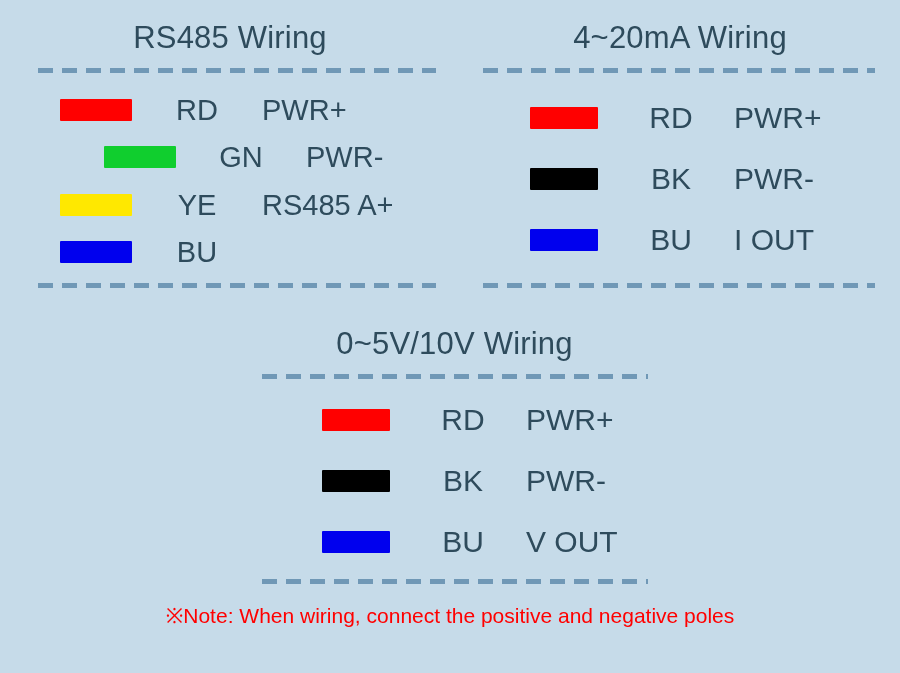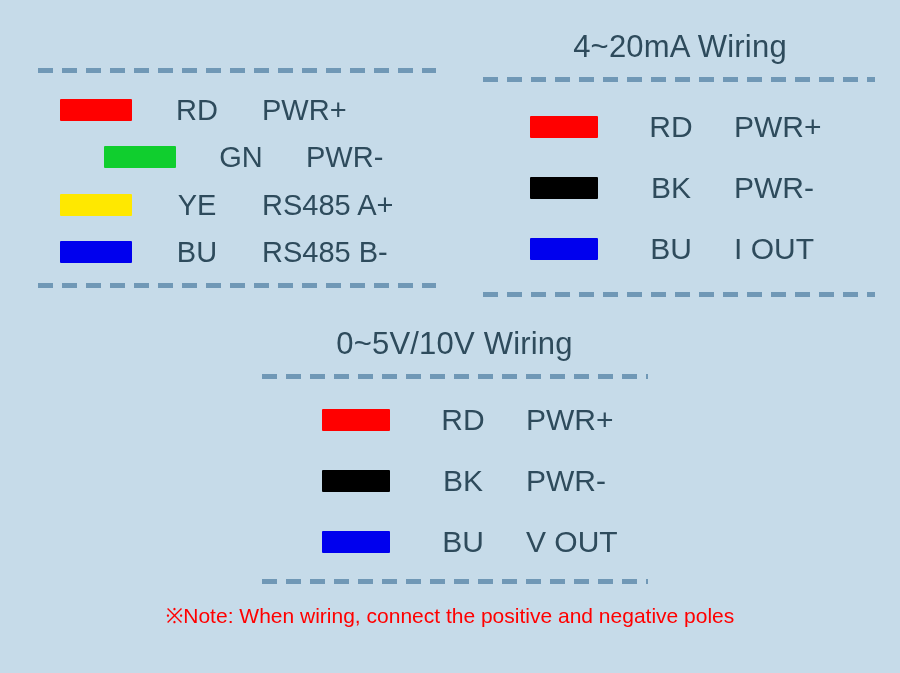--- a/index.html
+++ b/index.html
@@ -113,20 +113,21 @@
     white-space: nowrap;
   }
 </style>
 </head>
 <body>
 
 <div id="stage">
 
   <div class="panel p1" style="left:0px; top:0px; width:460px; height:300px;">
 
+    <div class="panel-title" style="top:22px;">RS485 Wiring</div>
 
     <div class="rule" style="left:38px; top:68px; width:398px;"></div>
 
     <div class="row" style="left:60px; top:93px;">
       <span class="swatch" style="background:#ff0000;"></span>
       <span class="code">RD</span>
       <span class="func">PWR+</span>
     </div>
 
     <div class="row" style="left:60px; top:140px;margin-left:44px;">
@@ -137,27 +138,26 @@
 
     <div class="row" style="left:60px; top:188px;">
       <span class="swatch" style="background:#ffe800;"></span>
       <span class="code">YE</span>
       <span class="func">RS485 A+</span>
     </div>
 
     <div class="row" style="left:60px; top:235px;">
       <span class="swatch" style="background:#0000ee;"></span>
       <span class="code">BU</span>
-      <span class="func">RS485 B-</span>
     </div>
 
     <div class="rule" style="left:38px; top:283px; width:398px;"></div>
   </div>
 
-  <div class="panel p2" style="left:460px; top:9px; width:440px; height:300px;">
+  <div class="panel p2" style="left:460px; top:0px; width:440px; height:300px;">
 
     <div class="panel-title" style="top:22px;">4~20mA Wiring</div>
 
     <div class="rule" style="left:23px; top:68px; width:392px;"></div>
 
     <div class="row" style="left:70px; top:101px;">
       <span class="swatch" style="background:#ff0000;"></span>
       <span class="code">RD</span>
       <span class="func">PWR+</span>
     </div>

